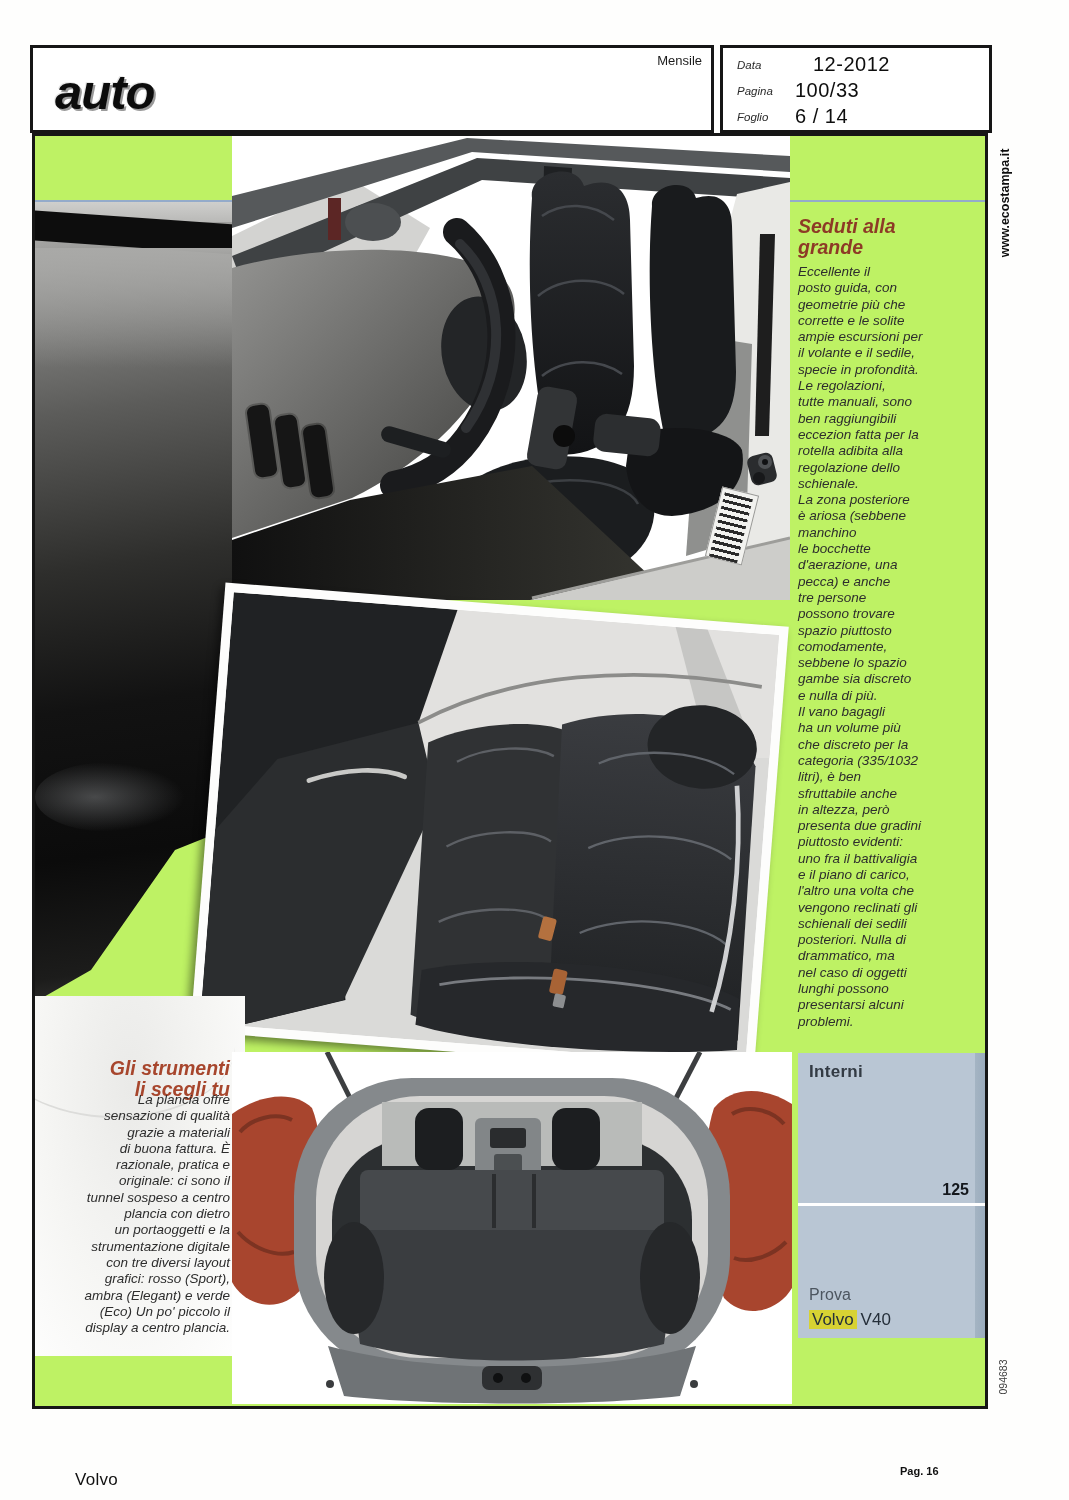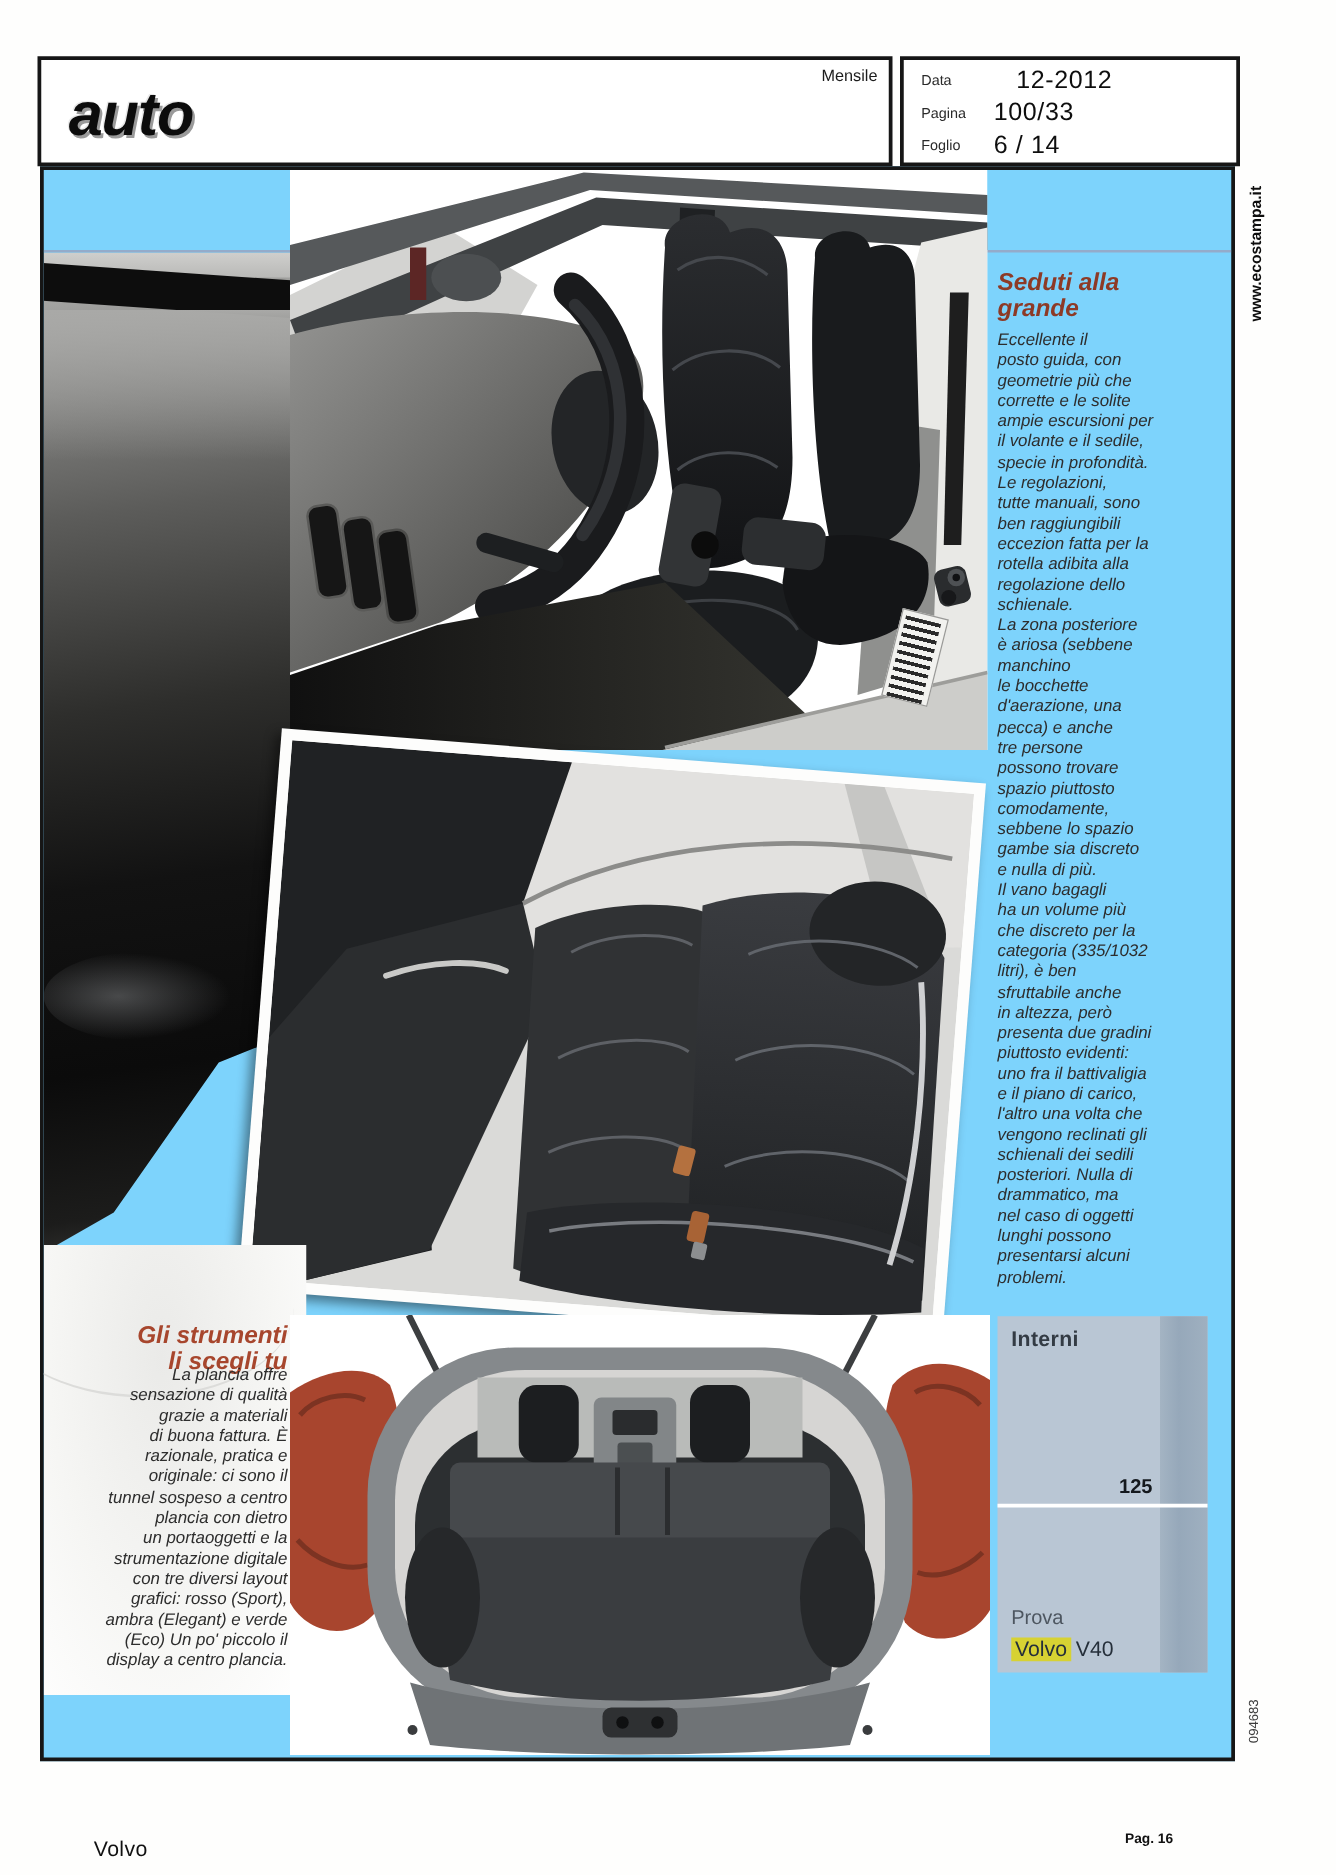--- a/index.html
+++ b/index.html
@@ -6,27 +6,27 @@
   .page{position:relative;width:1069px;height:1500px;background:#fefefd;overflow:hidden;
         font-family:"Liberation Sans",sans-serif;color:#111;}
   
   .hdr-box{position:absolute;border:3px solid #161616;background:#fff;box-sizing:border-box;}
   .hdr-left{left:30px;top:45px;width:684px;height:88px;padding-left:31px;}
   .logo{position:absolute;left:22px;top:16px;font-size:49px;font-weight:bold;font-style:italic;
         letter-spacing:-1px;color:#0c0c0c;text-shadow:2px 2px 0 #9a9a9a, -1px -1px 0 #e8e8e8;}
   .mensile{position:absolute;right:9px;top:5px;font-size:13px;color:#1c1c1c;}
   .hdr-right{left:720px;top:45px;width:272px;height:88px;}
   .hdr-row{position:absolute;left:14px;height:26px;}
-  .hdr-row .lbl{position:absolute;left:0;top:6px;font-size:11.5px;color:#2a2a2a;}
+  .hdr-row .lbl{position:absolute;left:0;top:6px;font-size:11.5px;color:#2a2a2a;font-style:italic;}
   .hdr-row .val{position:absolute;left:58px;top:0;font-size:20px;color:#0e0e0e;letter-spacing:.5px;white-space:nowrap;}
   .r1{top:5px;} .r2{top:31px;} .r3{top:57px;}
   .r1 .val{left:76px;}
   
   .frame{position:absolute;left:32px;top:133px;width:956px;height:1276px;
-         border:3px solid #161616;background:#7dd3fc;box-sizing:border-box;overflow:hidden;}
+         border:3px solid #161616;background:#bef264;box-sizing:border-box;overflow:hidden;}
   .frame *{position:absolute;}
   
   .left-photo{left:0;top:66px;width:200px;height:800px;
     background:linear-gradient(172deg,#b8b8b6 0%,#8e8e8c 10%,#5c5c5a 26%,#2e2e2c 45%,#121212 62%,#0b0b0b 80%,#1c1c1b 94%,#3a3a38 100%);
     clip-path:polygon(0 0,100% 0,100% 78%,70% 81%,28% 96%,0 100%);}
   .left-photo .topstrip{left:0;top:0;width:100%;height:20px;background:linear-gradient(#cfcfcd,#b9b9b7);}
   .left-photo .blackband{left:-8px;top:16px;width:230px;height:30px;background:#0d0d0d;
     transform:rotate(4deg);}
   .left-photo .sheen{left:0;top:46px;width:100%;height:120px;
     background:linear-gradient(#a9a9a7,rgba(120,120,118,0));}
@@ -54,21 +54,21 @@
   .col-body{font-style:italic;white-space:pre-line;font-size:13.5px;line-height:16.3px;color:#2d2d2d;}
   .rb{left:763px;top:128px;width:195px;}
   
   .lt-blur{left:0;top:860px;width:210px;height:360px;
     background:radial-gradient(ellipse at 45% 25%,#eaeae8 0%,#f6f6f4 55%,#ffffff 100%);}
   .lt-curve{left:-40px;top:840px;width:240px;height:140px;border:none;border-bottom:2px solid #dcdcda;
     border-radius:50%;}
   .lh{left:10px;top:910px;width:185px;color:#a7462d;text-align:right;margin-top:12px;}
   .lb{left:10px;top:956px;width:185px;text-align:right;}
   
-  .interni{left:763px;top:917px;width:168px;height:285px;background:#b9c6d4;}
+  .interni{left:763px;top:917px;width:168px;height:285px;background:#b9c6d4;padding-left:47px;}
   .interni .stripe{right:0;top:0;width:38px;height:100%;
     background:linear-gradient(90deg,#a4b4c3,#96a8ba 40%,#9fb0c0);}
   .interni .divider{left:0;top:150px;width:100%;height:3px;background:#fff;}
   .interni .title{left:11px;top:9px;font-size:17px;font-weight:bold;color:#333b44;letter-spacing:.3px;}
   .interni .pnum{right:44px;top:128px;font-size:16px;font-weight:bold;color:#14181d;}
   .interni .prova{left:11px;top:233px;font-size:16px;color:#4d5660;}
   .interni .brandrow{left:11px;top:257px;font-size:17px;font-weight:normal;color:#252f3a;white-space:nowrap;}
   .interni .hl{background:#d7d233;padding:0 3px;position:static;}
   .interni .model{position:static;margin-left:4px;}
   

